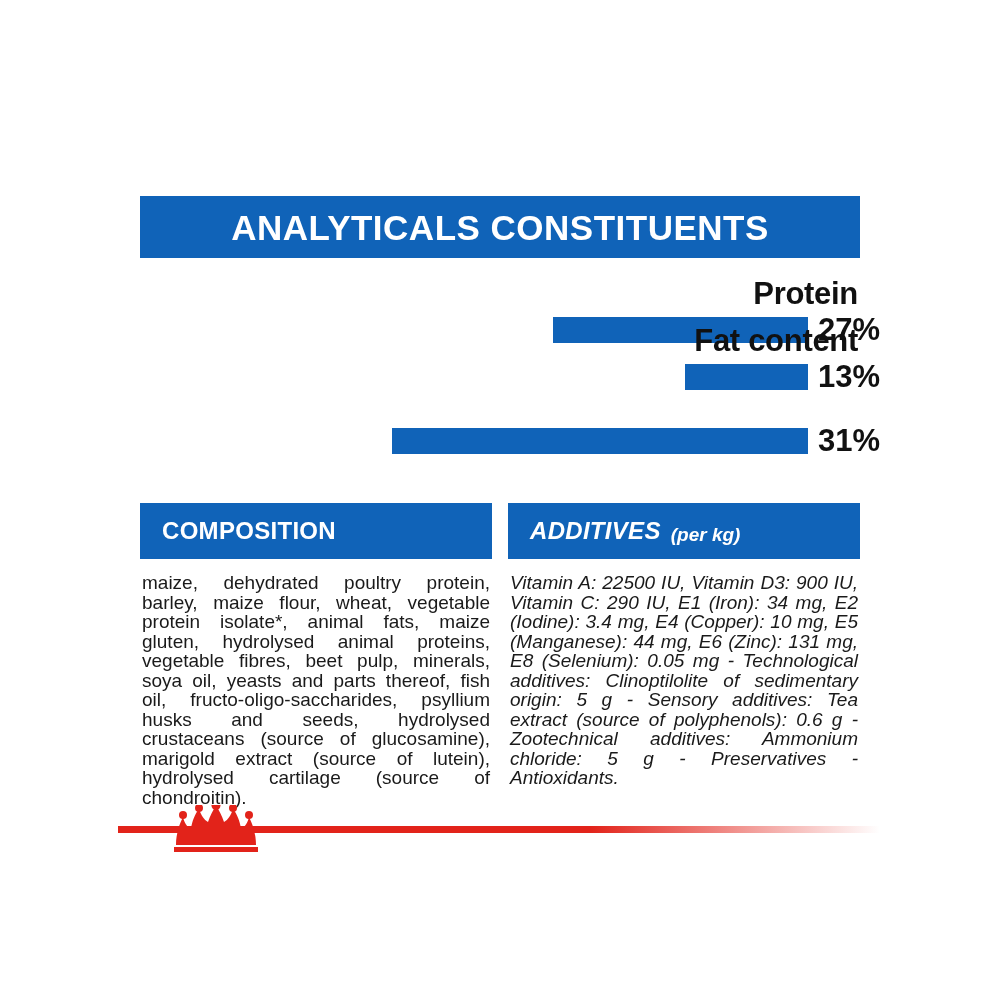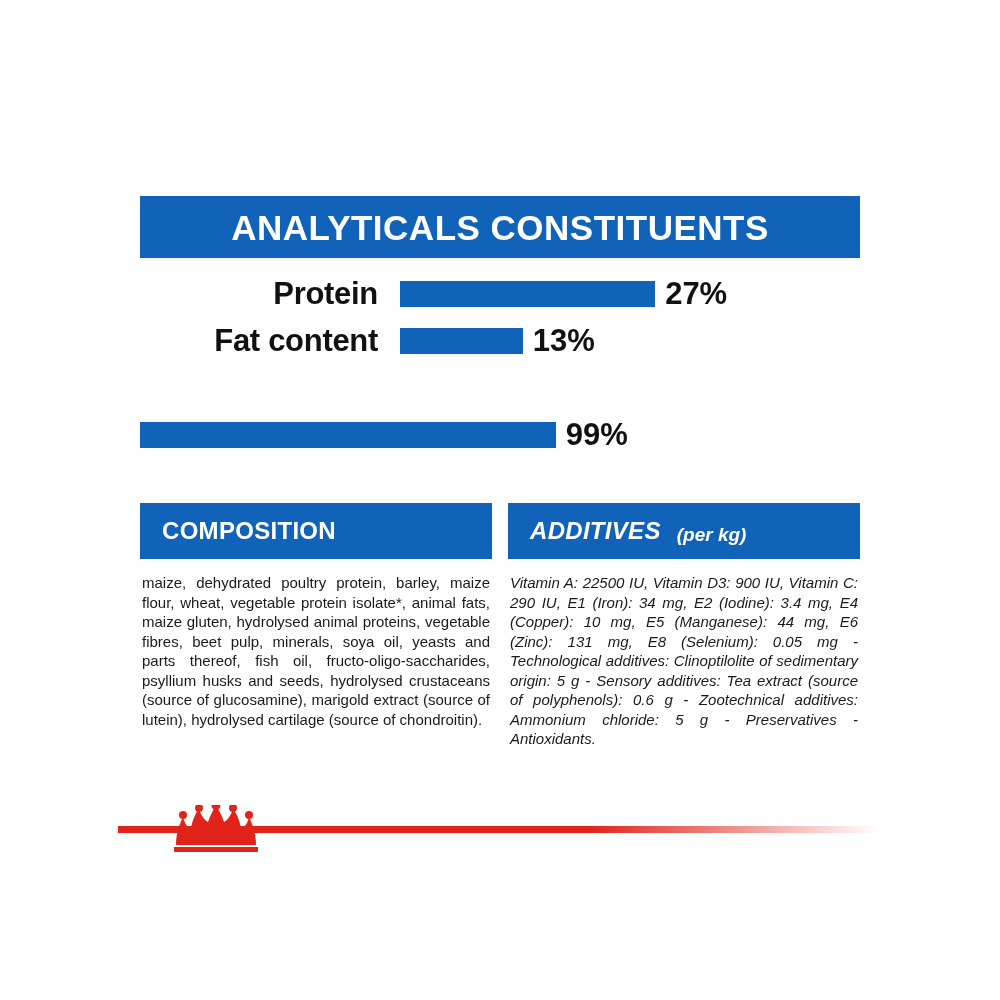--- a/index.html
+++ b/index.html
@@ -45,22 +45,23 @@
 
   
   .bars {
     position: absolute;
     left: 140px;
     top: 276px;
     width: 740px;
   }
   .bar-row {
     display: flex;
-    align-items: flex-start;
+    align-items: flex-end;
     height: 47px;
+    flex-direction: column;
   }
   .bar-label {
     width: 260px;
     text-align: right;
     padding-right: 22px;
     box-sizing: border-box;
     font-size: 31px;
     font-weight: bold;
     color: #111111;
     letter-spacing: -0.3px;
@@ -102,29 +103,29 @@
     color: #ffffff;
     font-size: 24px;
     font-weight: bold;
     letter-spacing: 0.3px;
     line-height: 1;
   }
   .panel-header .panel-sub {
     color: #ffffff;
     font-size: 19px;
     font-weight: bold;
-    margin-left: 16px;
+    margin-left: 10px;
     line-height: 1;
     position: relative;
     top: 3px;
   }
 
   .panel-body {
     padding: 14px 2px 0 2px;
-    font-size: 15px;
+    font-size: 19px;
     line-height: 19.5px;
     color: #1a1a1a;
     text-align: justify;
   }
 
   
   .bottom-rule {
     position: absolute;
     left: 118px;
     top: 826px;
@@ -166,21 +167,21 @@
         <div class="bar-value">13%</div>
       </div>
     </div>
 
     <div class="bar-row">
     </div>
 
     <div class="bar-row">
       <div class="bar-track">
         <div class="bar-fill" id="fill3" style="width: 415.8px;"></div>
-        <div class="bar-value">99%</div>
+        <div class="bar-value">31%</div>
       </div>
     </div>
 
   </div>
 
   <div class="panel composition">
     <div class="panel-header">
       <span class="panel-title">COMPOSITION</span>
     </div>
     <div class="panel-body">maize, dehydrated poultry protein, barley, maize flour, wheat, vegetable protein isolate*, animal fats, maize gluten, hydrolysed animal proteins, vegetable fibres, beet pulp, minerals, soya oil, yeasts and parts thereof, fish oil, fructo-oligo-saccharides, psyllium husks and seeds, hydrolysed crustaceans (source of glucosamine), marigold extract (source of lutein), hydrolysed cartilage (source of chondroitin).</div>

